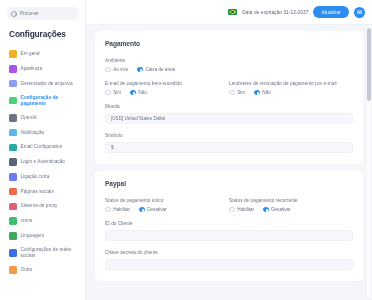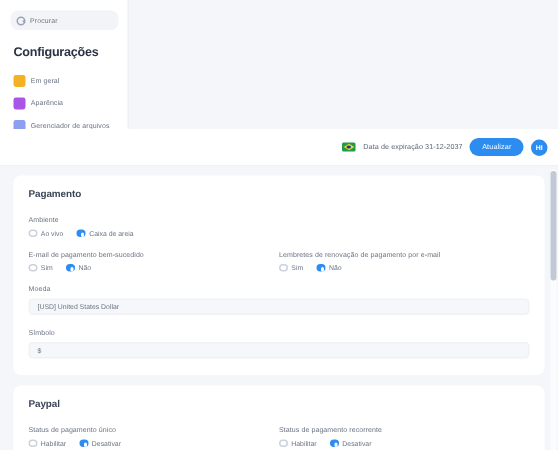--- a/index.html
+++ b/index.html
@@ -3,21 +3,21 @@
 <meta charset="utf-8">
 <style>
   * { box-sizing: border-box; margin: 0; padding: 0; }
   html, body {
     width: 372px; height: 300px;
     overflow: hidden;
     background: #f4f6fa;
     font-family: "Liberation Sans", sans-serif;
     -webkit-font-smoothing: antialiased;
   }
-  .app { display: flex; width: 372px; height: 300px; position: relative; flex-direction: column; }
+  .app { display: flex; width: 372px; height: 300px; position: relative; }
 
   
   .sidebar {
     width: 86px; height: 300px;
     background: #ffffff;
     border-right: 1px solid #edf0f5;
     padding: 7px 6px 0 7px;
     overflow: hidden;
     flex: 0 0 86px;
   }

